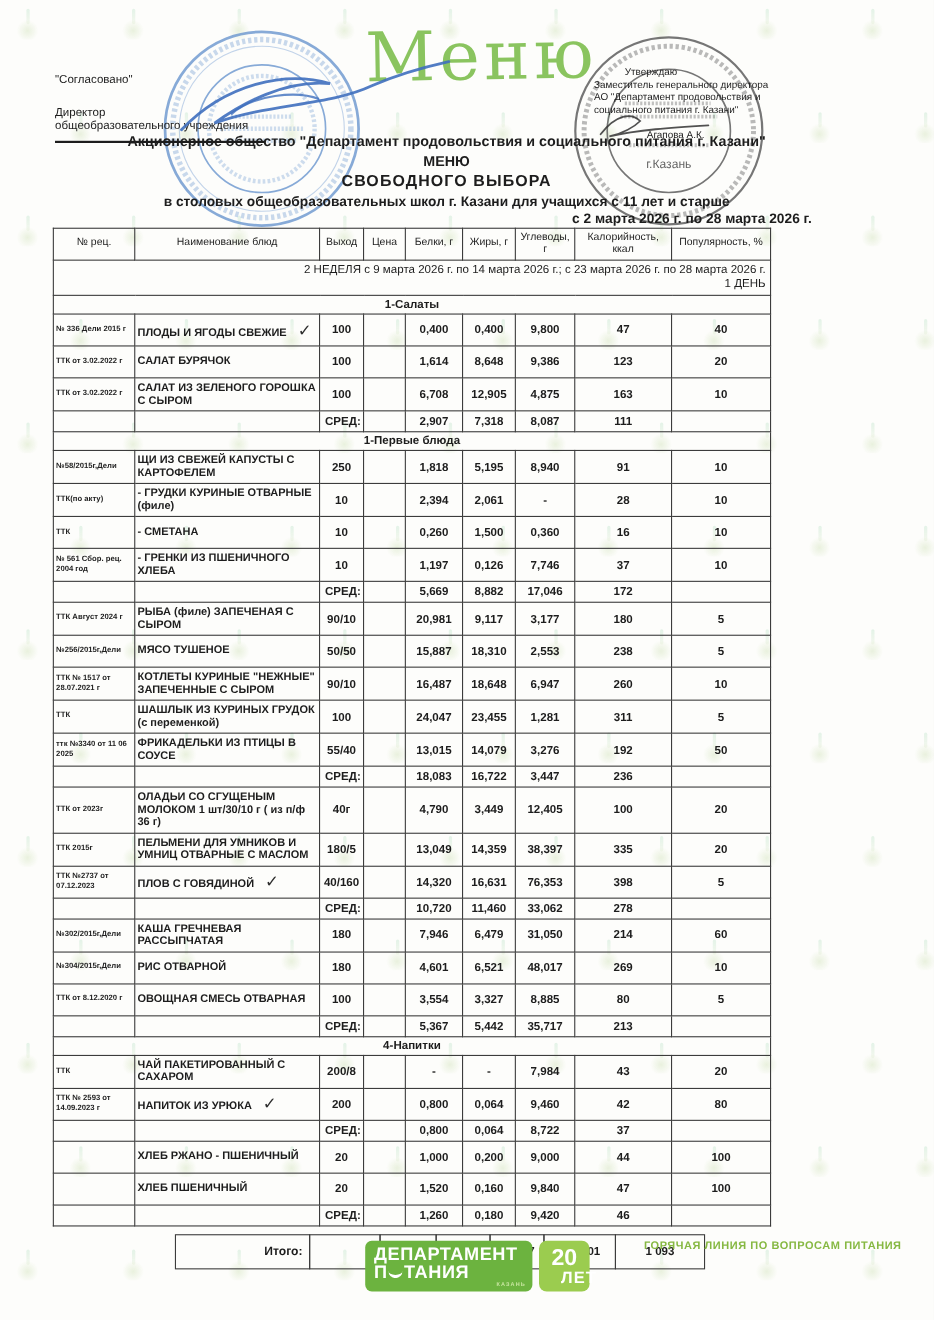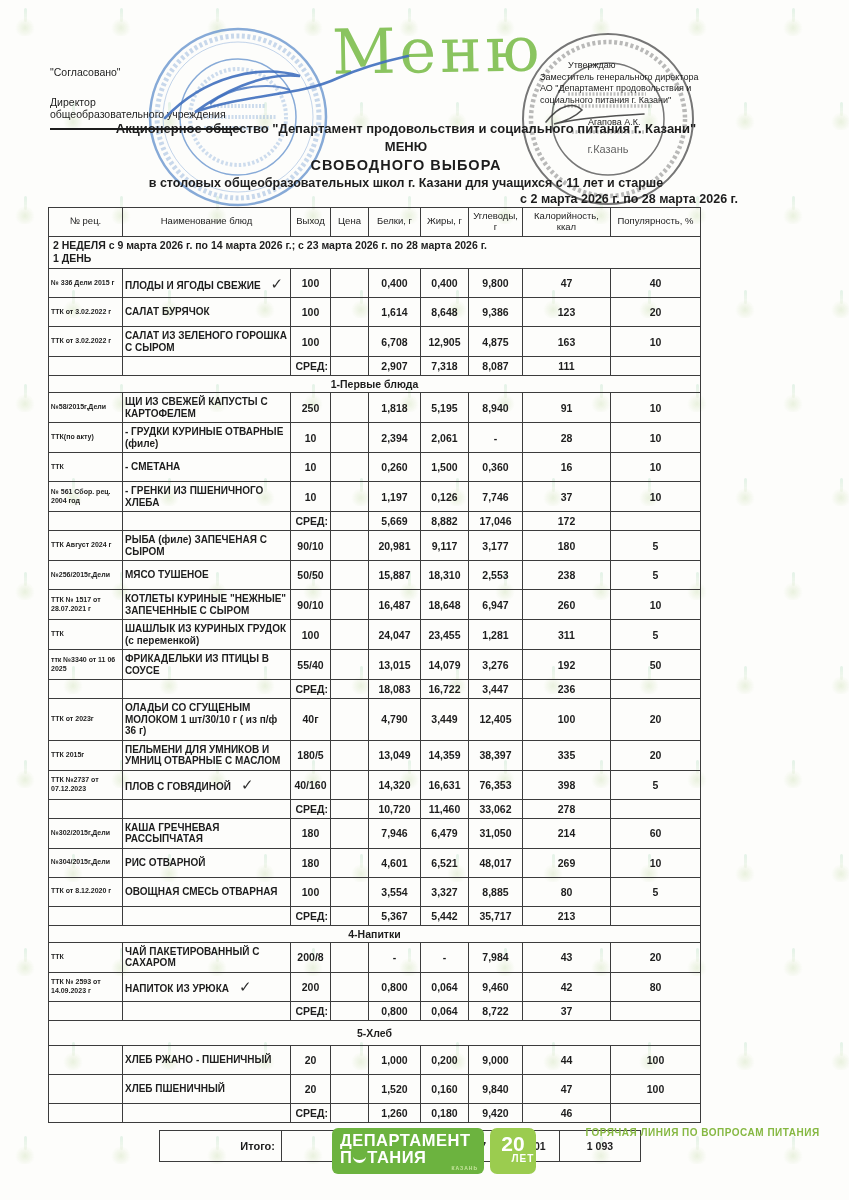--- a/index.html
+++ b/index.html
@@ -30,21 +30,21 @@
   .titles .t-date{font-size:12.5px;margin-top:2px;text-align:right;padding-right:14px;}
   
   .tbl-wrap{position:absolute;z-index:2;left:48px;top:207px;width:652px;}
   table.menu{border-collapse:collapse;width:652px;table-layout:fixed;}
   table.menu td,table.menu th{border:1px solid #3c3c3c;padding:3px 2px;vertical-align:middle;
     font-family:"Liberation Sans",sans-serif;}
   th.h{font-size:9.5px;font-weight:normal;text-align:center;line-height:1.15;padding:2px 1px;}
   td.rec{font-size:7px;line-height:1.2;padding-left:3px;font-weight:bold;color:#222;}
   td.nm{font-size:10px;font-weight:bold;text-align:left;padding-left:4px;line-height:1.15;margin-left:33px;}
   td.num{font-size:10.5px;font-weight:bold;text-align:center;}
-  tr.week td{font-size:10.5px;font-weight:bold;text-align:left;padding:2px 4px;line-height:1.3;}
+  tr.week td{font-size:10.5px;font-weight:normal;text-align:right;padding:2px 4px;line-height:1.3;}
   tr.sec td{font-size:10.5px;font-weight:bold;text-align:center;padding:2px;}
   tr.bread-sec td{padding:6px 2px;}
   td.avg-label{font-size:10.5px;font-weight:bold;text-align:right;padding-right:2px;}
   .check{margin-left:10px;font-size:15px;font-weight:normal;color:#2e2e2e;}
   tr.dish td{height:22px;}
   
   .totals{display:flex;margin-left:112px;margin-top:7px;font-weight:bold;}
   .totals div{border:1px solid #3c3c3c;margin-left:-1px;display:flex;align-items:center;justify-content:center;
     height:30px;font-size:10.5px;}
   .totals .lbl{width:115px;justify-content:flex-end;padding-right:6px;font-size:11px;}
@@ -55,21 +55,21 @@
   .footer{position:absolute;z-index:2;left:0;top:1124px;width:849px;}
   .logo-box{position:absolute;left:332px;top:4px;width:152px;height:46px;background:#6cb33f;
     border-radius:6px;color:#fff;font-weight:bold;padding:4px 8px;box-sizing:border-box;line-height:1.05;}
   .logo-box .l1{font-size:16.5px;letter-spacing:.5px;}
   .logo-box .l2{font-size:16.5px;letter-spacing:.5px;position:relative;}
   .smile{display:inline-block;width:13px;height:9px;border-bottom:3.5px solid #fff;
     border-radius:0 0 13px 13px;margin:0 1px;}
   .logo-city{position:absolute;right:6px;bottom:3px;font-size:5px;letter-spacing:1px;color:#c8e6a0;}
   .badge{position:absolute;left:490px;top:4px;width:46px;height:46px;background:#9bcc4f;border-radius:7px;
     color:#fff;font-weight:bold;text-align:center;line-height:1;padding-top:5px;box-sizing:border-box;}
-  .badge .n{font-size:21px;} .badge .l{font-size:10px;letter-spacing:1px;padding-left:20px;}
+  .badge .n{font-size:21px;} .badge .l{font-size:15px;letter-spacing:1px;padding-left:20px;}
   .phone-wrap{position:absolute;left:565px;top:0;width:275px;text-align:center;}
   .phone{font-size:26px;font-weight:bold;color:#9b9b9b;letter-spacing:.5px;}
   .hotline{margin-top:3px;font-size:10px;font-weight:bold;color:#86b842;letter-spacing:.5px;}
 </style>
 </head>
 <body>
 
 <div class="page">
 
   <div class="wm-layer">
@@ -622,20 +622,23 @@
           <th class="h">Популярность, %</th>
         </tr>
         <tr class="week">
           <td colspan="9">
             <div>2 НЕДЕЛЯ  с 9 марта 2026 г. по 14 марта 2026 г.; с 23 марта 2026 г. по 28 марта 2026 г.</div>
             <div>1 ДЕНЬ</div>
           </td>
         </tr>
       </thead>
       <tbody>
+  <tr class="sec">
+    <td colspan="9">1-Салаты</td>
+  </tr>
 
   <tr class="dish">
     <td class="rec">№ 336 Дели 2015 г</td>
     <td class="nm">ПЛОДЫ И ЯГОДЫ СВЕЖИЕ<span class="check">✓</span></td>
     <td class="num">100</td>
     <td class="num"></td>
     <td class="num">0,400</td>
     <td class="num">0,400</td>
     <td class="num">9,800</td>
     <td class="num">47</td>
@@ -946,23 +949,20 @@
     <td class="nm"></td>
     <td class="avg-label">СРЕД:</td>
     <td class="num"></td>
     <td class="num">0,800</td>
     <td class="num">0,064</td>
     <td class="num">8,722</td>
     <td class="num">37</td>
     <td class="num"></td>
   </tr>
 
-  <tr class="sec bread-sec">
-    <td colspan="9">5-Хлеб</td>
-  </tr>
 
   <tr class="dish">
     <td class="rec"></td>
     <td class="nm">ХЛЕБ РЖАНО - ПШЕНИЧНЫЙ</td>
     <td class="num">20</td>
     <td class="num"></td>
     <td class="num">1,000</td>
     <td class="num">0,200</td>
     <td class="num">9,000</td>
     <td class="num">44</td>

